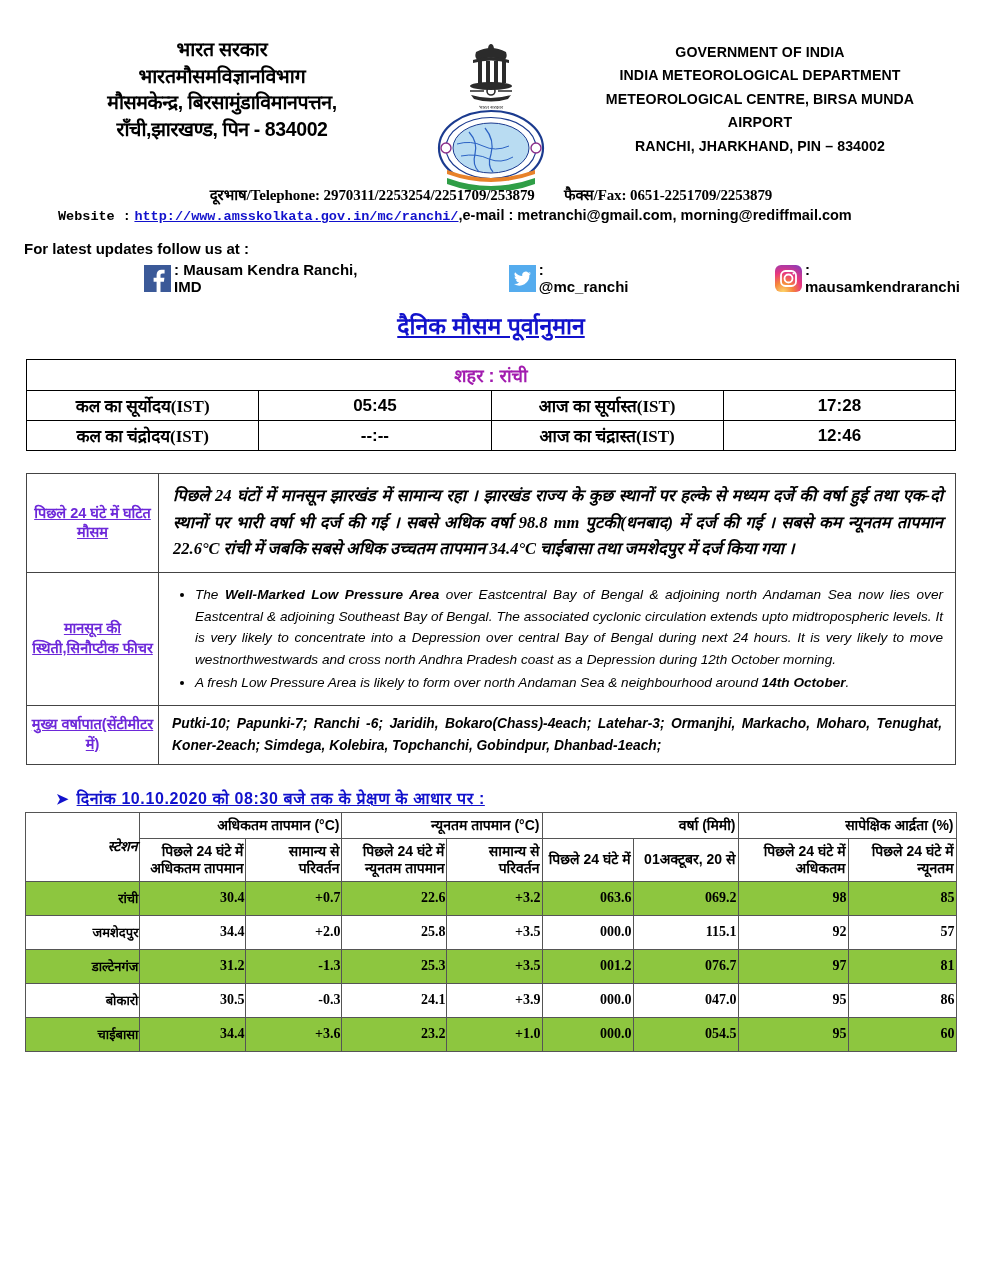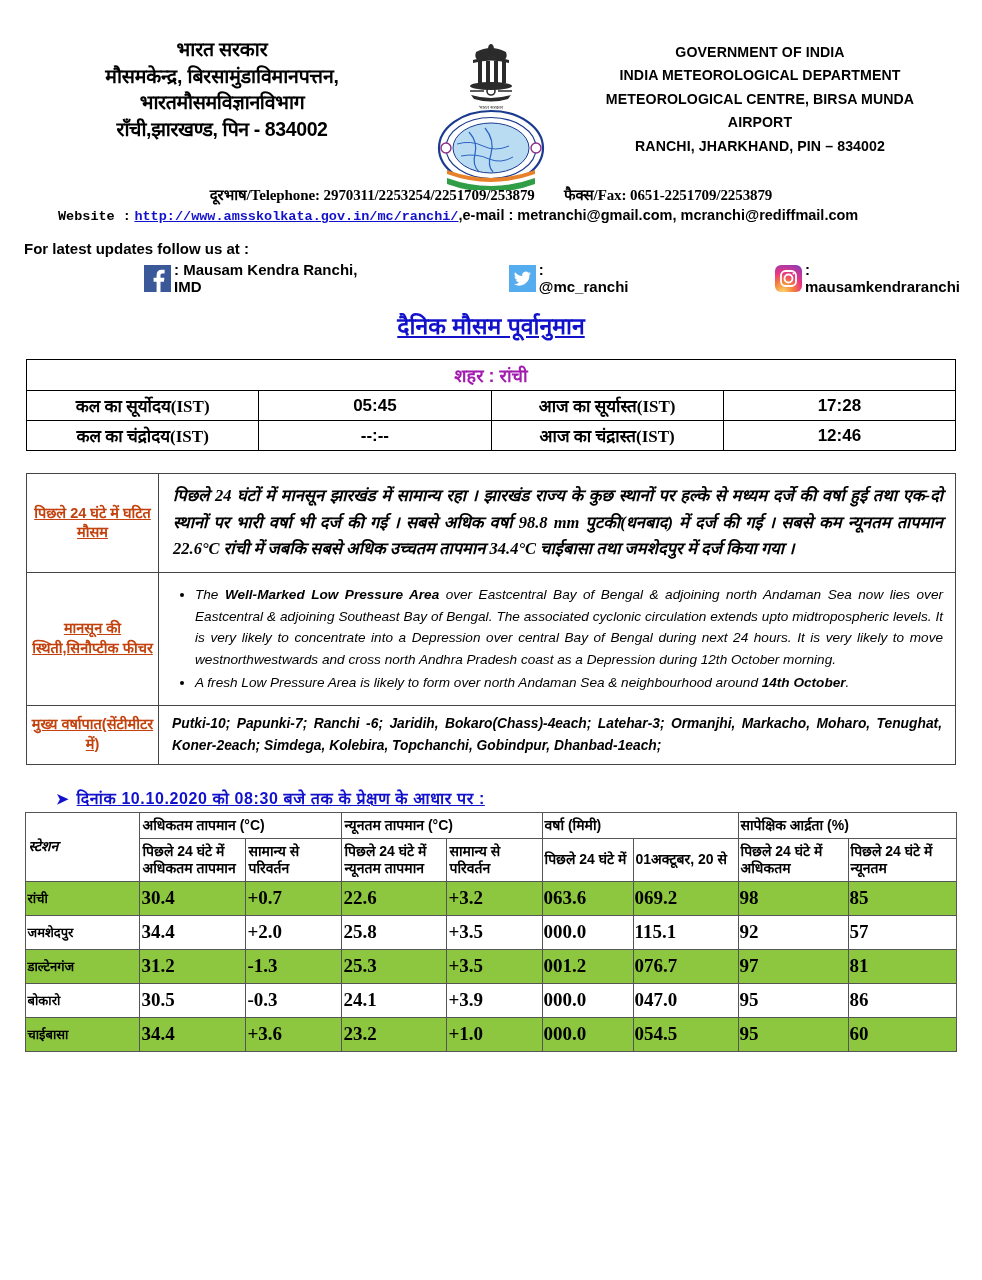--- a/index.html
+++ b/index.html
@@ -90,21 +90,21 @@
     font-family: "Liberation Sans", sans-serif; border: 1px solid #000;
   }
   .ct-label { text-align: center; font-size: 17px; font-weight: bold; }
   .ct-val { text-align: center; font-size: 17px; font-weight: bold;
             font-family: "Liberation Sans", sans-serif; }
 
   
   .info-table { width: 930px; margin: 22px auto 0 auto; table-layout: fixed; }
   .info-table td { border: 1px solid #444; vertical-align: middle; }
   .info-label {
-    width: 132px; text-align: center; color: #c2410c; font-weight: bold;
+    width: 132px; text-align: center; color: #6d28d9; font-weight: bold;
     font-family: "Liberation Sans", sans-serif; font-size: 14.5px; line-height: 1.35;
     padding: 4px 2px;
   }
   .info-label span { text-decoration: underline; }
   .info-body { padding: 9px 12px 9px 14px; }
   .hindi-para {
     font-family: "Liberation Serif", serif; font-style: italic;
     font-size: 16.5px; line-height: 1.62; text-align: justify; font-weight: bold;
   }
   ul.syn { margin: 2px 0 2px 0; padding-left: 22px; }
@@ -121,49 +121,49 @@
   
   .obs-head {
     margin: 22px 0 3px 34px; color: #1111CC; font-weight: bold;
     font-family: "Liberation Sans", sans-serif; font-size: 16px;
   }
   .obs-head .arrow { color: #1111CC; margin-right: 8px; font-size: 15px; }
   .obs-head span.u { text-decoration: underline; letter-spacing: 0.6px; }
 
   .obs-table { width: 930px; margin: 0 auto; table-layout: fixed; }
   .obs-table th, .obs-table td {
-    border: 1px solid #555; text-align: left; vertical-align: middle;
+    border: 1px solid #555; text-align: right; vertical-align: middle;
   }
   .obs-table th {
     font-family: "Liberation Sans", sans-serif; font-weight: bold;
     font-size: 14px; line-height: 1.2; padding: 4px 2px;
     background: #ffffff;
   }
   .th-sub { font-size: 13.2px; }
   .th-station {
     font-family: "Liberation Serif", serif; font-style: italic;
     font-weight: bold; font-size: 17px;
   }
   .obs-table td {
-    height: 34px; font-weight: bold; font-size: 19px;
+    height: 34px; font-weight: bold; font-size: 14px;
     font-family: "Liberation Serif", serif;
   }
   td.st { font-size: 13px; font-family: Liberation Sans, sans-serif; }
   tr.alt td { background: #8DC63F; }
 </style>
 </head>
 <body>
 
 <div class="page">
 
   <div class="header">
     <div class="hdr-block hdr-hindi">
       <div>भारत सरकार</div>
+      <div>भारतमौसमविज्ञानविभाग</div>
       <div>मौसमकेन्द्र, बिरसामुंडाविमानपत्तन,</div>
-      <div>भारतमौसमविज्ञानविभाग</div>
       <div>राँची,झारखण्ड, पिन - 834002</div>
     </div>
 
     <div class="emblem">
       <svg width="112" height="150" viewBox="0 0 112 150">
 
         <g fill="#2b2b2b">
           <ellipse cx="56" cy="9" rx="3" ry="5"></ellipse>
           <path d="M41 12 q15 -8 30 0 q2 6 -2 8 q-13 -5 -26 0 q-4 -2 -2 -8z"></path>
           <rect x="43" y="21" width="4" height="22"></rect>
@@ -204,21 +204,21 @@
   <div class="contact">
     <div class="l1">
       <span>दूरभाष/Telephone:</span>
       <span>2970311/2253254/2251709/253879</span>
       <span class="sp"></span>
       <span>फैक्स/Fax:</span>
       <span>0651-2251709/2253879</span>
     </div>
     <div class="l2">
       <span class="mono">Website :</span>
-      <span class="mono lnk">http://www.amsskolkata.gov.in/mc/ranchi/</span><span class="sans">,e-mail : </span><span class="sans">metranchi@gmail.com, mcranchi@rediffmail.com</span>
+      <span class="mono lnk">http://www.amsskolkata.gov.in/mc/ranchi/</span><span class="sans">,e-mail : </span><span class="sans">metranchi@gmail.com, morning@rediffmail.com</span>
     </div>
   </div>
 
   <div class="follow">For latest updates follow us at :</div>
 
   <div class="social">
     <div class="grp">
       <span class="ic">
         <svg width="27" height="27" viewBox="0 0 27 27">
           <rect width="27" height="27" fill="#3b5998"></rect>

